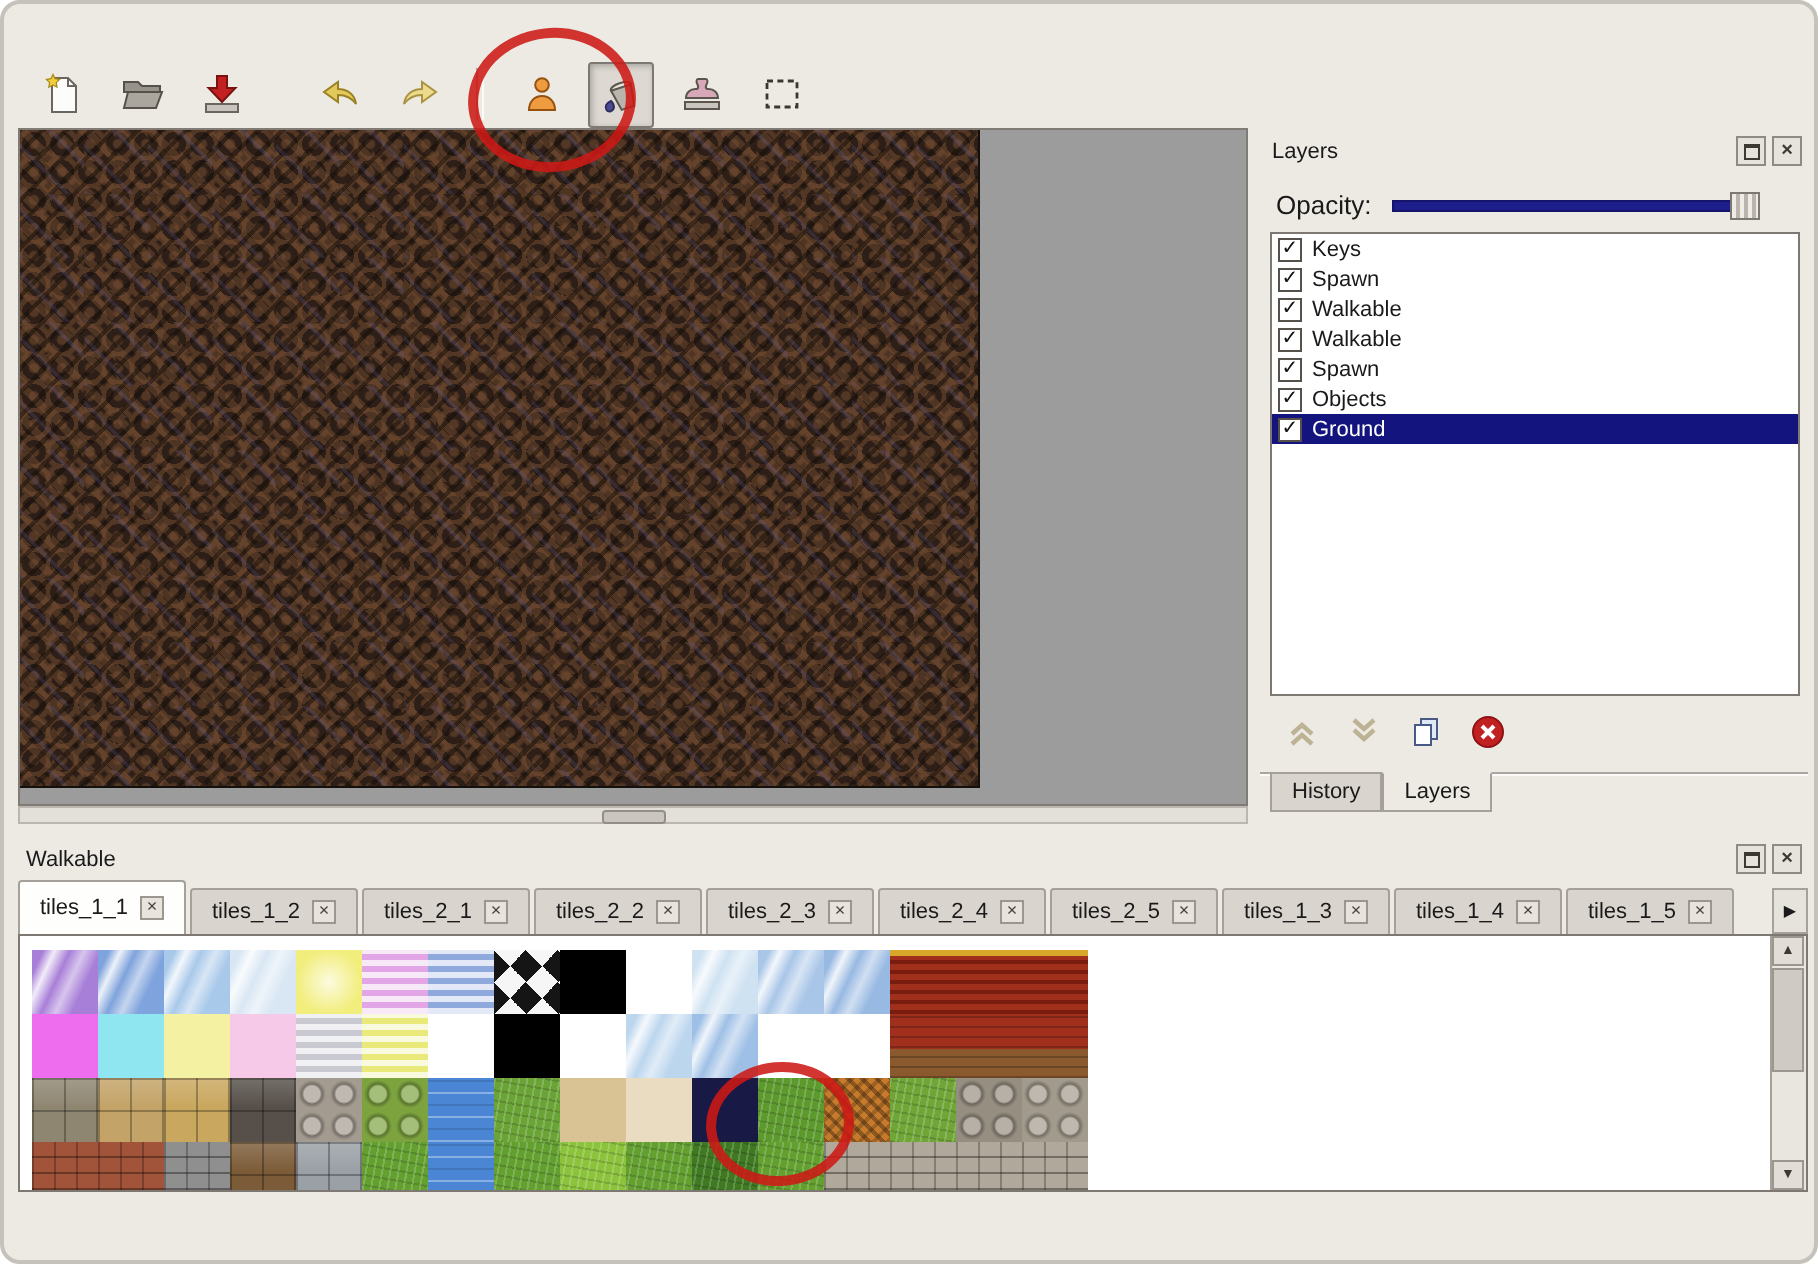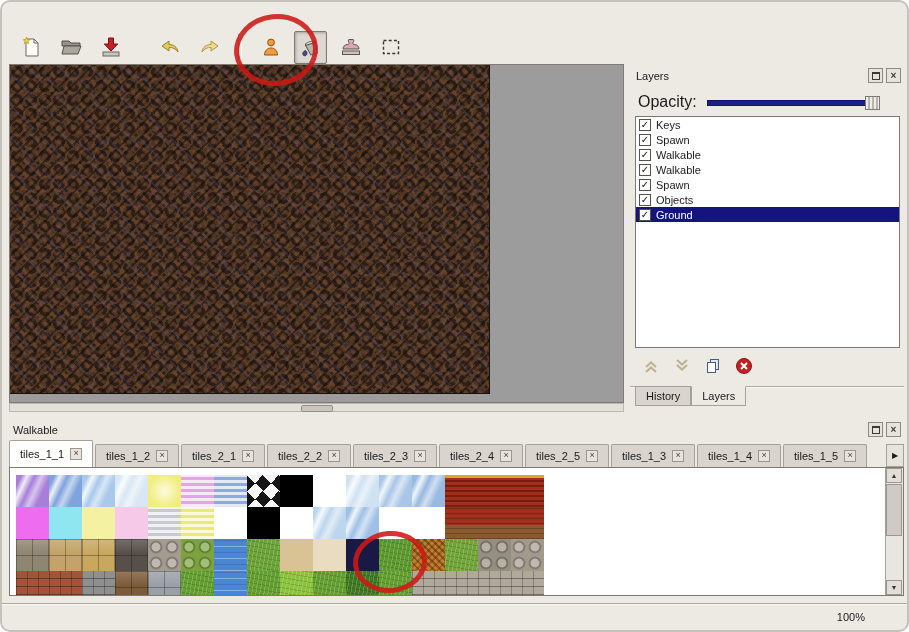--- a/index.html
+++ b/index.html
@@ -37,21 +37,21 @@
 
   
   .layers-panel{position:absolute;left:628px;top:62px;width:274px;height:347px;}
   .panel-title{position:absolute;left:6px;top:6px;font-size:11px;}
   .mini-btns{position:absolute;right:3px;top:4px;display:flex;gap:3px;}
   .mini-btn{width:13px;height:13px;border:1px solid #8f8b84;background:#e6e2dc;display:flex;align-items:center;justify-content:center;color:#3c3832;cursor:default;}
   .mini-btn.float::before{content:"";width:6px;height:5px;border:1px solid #3c3832;border-top-width:2px;display:block;}
   .mini-btn.closex{font-size:10px;font-weight:bold;}
   .mini-btn.closex::before{content:"×";}
 
-  .opacity-row{position:absolute;left:8px;top:30px;right:24px;height:16px;display:flex;align-items:center;font-size:16px;}
+  .opacity-row{position:absolute;left:8px;top:30px;right:24px;height:16px;display:flex;align-items:center;font-size:13px;}
   .op-slider{position:relative;flex:1;height:14px;margin-left:10px;}
   .op-fill{position:absolute;left:0;right:13px;top:5px;height:4px;background:#1d1d8c;border:1px solid #14146a;}
   .op-handle{position:absolute;right:0;top:1px;width:13px;height:12px;border:1px solid #7d7972;
              background:repeating-linear-gradient(90deg,#efebe5 0 2px,#b9b5ae 2px 4px);}
 
   .layers-list{position:absolute;left:5px;top:52px;width:263px;height:230px;background:#ffffff;border:1px solid #7d7972;overflow:hidden;}
   .layer-row{height:15px;display:flex;align-items:center;gap:5px;padding-left:3px;font-size:11px;cursor:default;}
   .layer-row.selected{background:#14147e;color:#ffffff;}
   .cb{box-sizing:border-box;width:12px;height:12px;background:#fff;border:1px solid #55514a;font-size:10px;line-height:10px;text-align:center;color:#111;flex:0 0 12px;}
 
@@ -392,19 +392,16 @@
           </div>
         </div>
       <div class="vscroll">
         <div class="vs-btn vs-up"></div>
         <div class="vs-thumb"></div>
         <div class="vs-btn vs-down"></div>
       </div>
     </div>
   </div>
 
-  <div class="statusbar">
-    <span class="zoom">100%</span>
-  </div>
 
   <div id="circ-tool" class="red-circle"></div>
   <div id="circ-tile" class="red-circle"></div>
 </div>
 
 </body></html>

